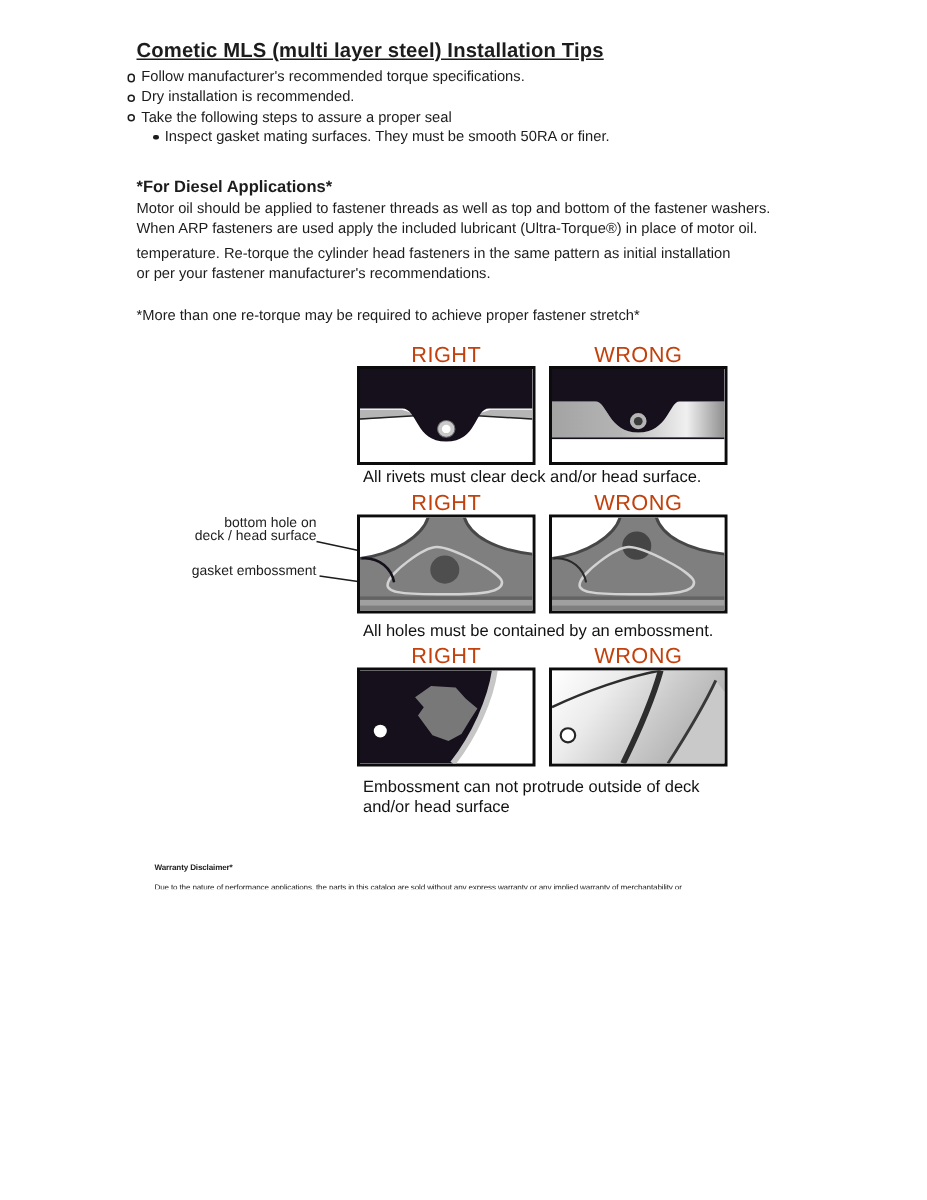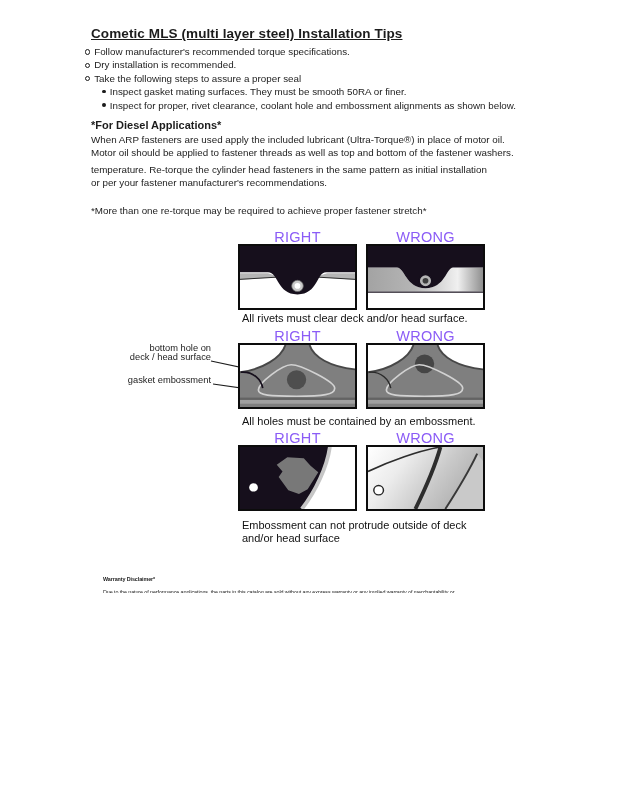--- a/index.html
+++ b/index.html
@@ -15,21 +15,21 @@
   .bullets { position:absolute; left:85px; top:45px; font-size:9.8px; }
   .b-row { display:flex; align-items:flex-start; line-height:13.4px; white-space:nowrap; }
   .marker-o { width:3.2px; height:3.2px; border:1px solid #1c1c1c; border-radius:50%; margin:4.4px 4px 0 0; flex:none; }
   .marker-f { width:3.8px; height:3.8px; background:#1c1c1c; border-radius:50%; margin:4.4px 4px 0 0; flex:none; }
   .sub { margin-left:17px; }
   .h2 { position:absolute; left:91px; top:119px; font-size:11px; font-weight:bold; white-space:nowrap; }
   .para { position:absolute; left:91px; font-size:9.8px; }
   .pline { line-height:13.4px; white-space:nowrap; }
   .p1 { top:133px; } .p2 { top:163px; } .p3 { top:204px; }
 
-  .dlabel { position:absolute; width:119px; text-align:center; font-size:14.5px; color:#8b5cf6; letter-spacing:0.3px; white-space:nowrap; }
+  .dlabel { position:absolute; width:119px; text-align:center; font-size:14.5px; color:#c2410c; letter-spacing:0.3px; white-space:nowrap; }
   .dimg { position:absolute; width:119px; height:66px; border:2px solid #0c0c0c; box-sizing:border-box; background:#fff; }
   .dimg svg { display:block; }
   .dcaption { position:absolute; left:242px; font-size:11px; color:#111; white-space:nowrap; line-height:13px; }
 
   .callout { position:absolute; left:80px; width:131px; text-align:right; font-size:9.3px; line-height:8.8px; color:#1c1c1c; }
   .callout div { white-space:nowrap; }
   .c1 { top:344px; } .c2 { top:376px; }
   .callout-lines { position:absolute; left:205px; top:352px; pointer-events:none; }
 
   .disc { position:absolute; left:103px; top:576px; font-size:5.4px; line-height:6.9px; letter-spacing:-0.1px; color:#222; }
@@ -56,31 +56,27 @@
       <span>Dry installation is recommended.</span>
     </div>
     <div class="b-row">
       <span class="marker-o"></span>
       <span>Take the following steps to assure a proper seal</span>
     </div>
     <div class="b-row sub">
       <span class="marker-f"></span>
       <span>Inspect gasket mating surfaces.  They must be smooth 50RA or finer.</span>
     </div>
-    <div class="b-row sub">
-      <span class="marker-f"></span>
-      <span>Inspect for proper, rivet clearance, coolant hole and embossment alignments as shown below.</span>
-    </div>
   </div>
 
   <div class="h2">*For Diesel Applications*</div>
 
   <div class="para p1">
+    <div class="pline">Motor oil should be applied to fastener threads as well as top and bottom of the fastener washers.</div>
     <div class="pline">When ARP fasteners are used apply the included lubricant (Ultra-Torque®) in place of motor oil.</div>
-    <div class="pline">Motor oil should be applied to fastener threads as well as top and bottom of the fastener washers.</div>
   </div>
 
   <div class="para p2">
     <div class="pline">temperature. Re-torque the cylinder head fasteners in the same pattern as initial installation</div>
     <div class="pline">or per your fastener manufacturer's recommendations.</div>
   </div>
 
   <div class="para p3">
     <div class="pline">*More than one re-torque may be required to achieve proper fastener stretch*</div>
   </div>

